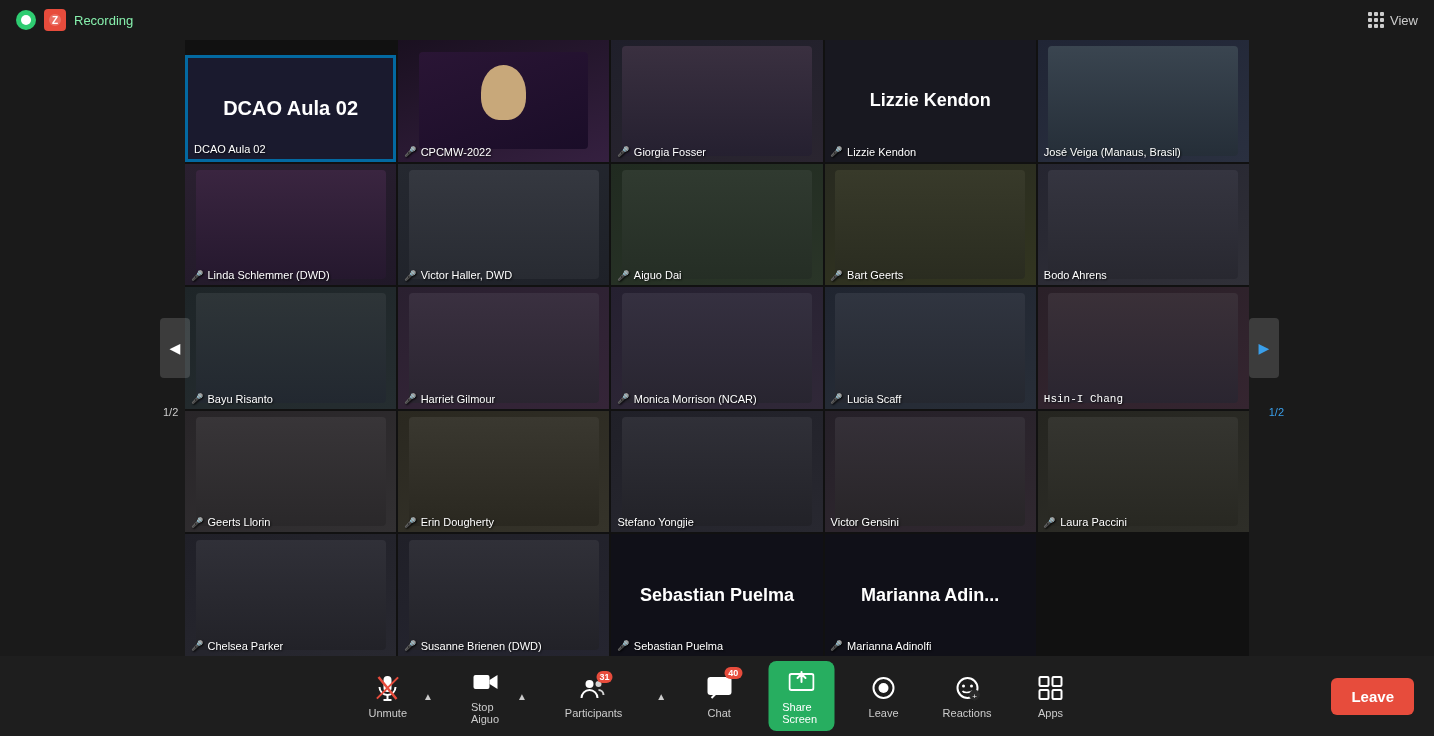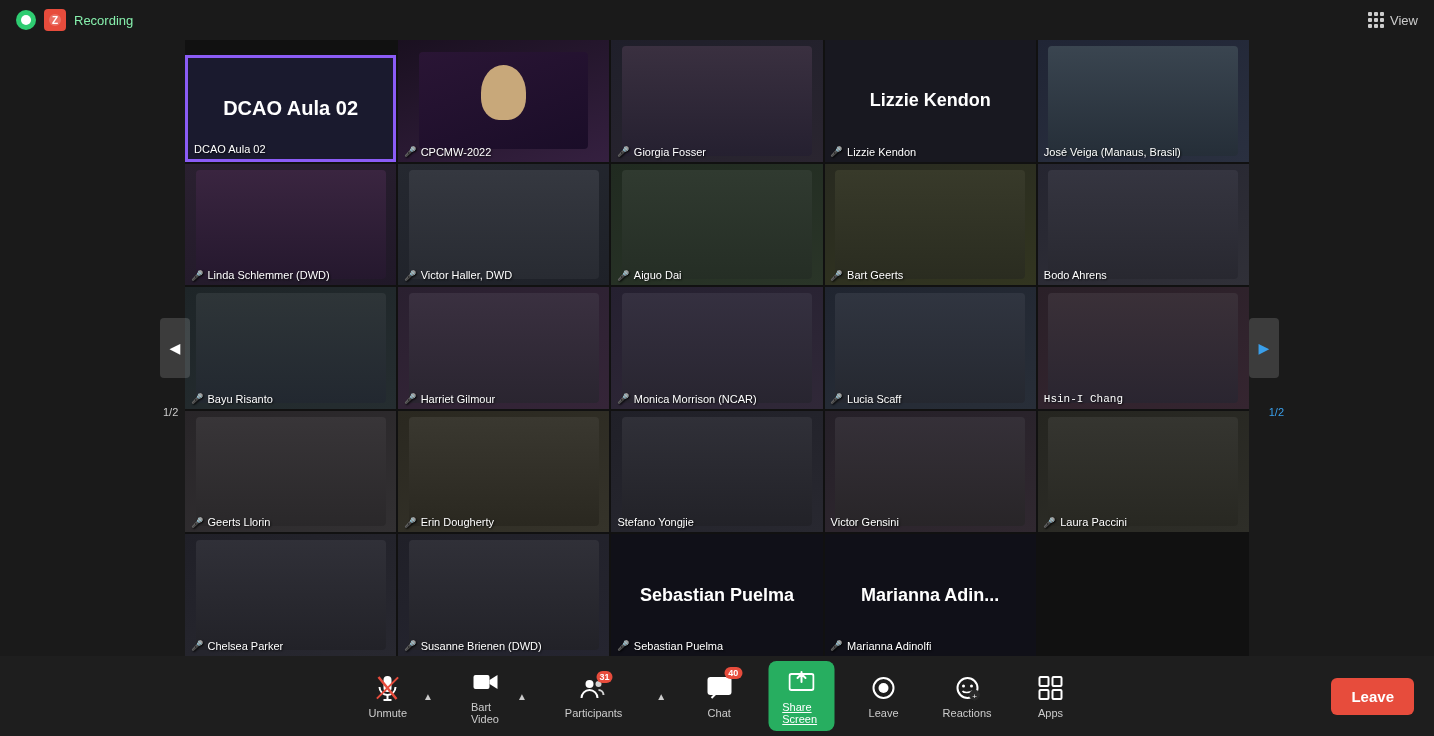--- a/index.html
+++ b/index.html
@@ -100,21 +100,21 @@
       gap: 4px;
     }
 
     .mic-icon {
       color: #e74c3c;
       font-size: 10px;
     }
 
     
     .active-speaker {
-      border: 3px solid #8b5cf6;
+      border: 3px solid #0369a1;
       margin-top: 15px;
     }
 
     
     .dcao-tile {
       background: #1a1a2e;
       display: flex;
       align-items: center;
       justify-content: center;
       flex-direction: column;
@@ -250,21 +250,20 @@
       padding: 2px 4px;
     }
 
     .share-screen-btn {
       background: #27ae60;
       border-radius: 8px;
       padding: 6px 14px;
     }
     .share-screen-btn .btn-label {
       color: #fff;
-      text-decoration: underline;
     }
 
     .leave-btn {
       background: #e74c3c;
       color: #fff;
       border: none;
       border-radius: 6px;
       padding: 10px 20px;
       font-size: 15px;
       font-weight: bold;
@@ -591,21 +590,21 @@
     </div>
 
     <div style="display:flex;align-items:center;gap:2px;">
       <div class="tool-btn">
         <div class="icon-wrap">
           <svg width="26" height="22" viewBox="0 0 26 22" fill="none">
             <rect x="1" y="4" width="16" height="14" rx="2" fill="#fff"></rect>
             <path d="M17 9l8-5v14l-8-5V9z" fill="#fff"></path>
           </svg>
         </div>
-        <span class="btn-label">Bart Video</span>
+        <span class="btn-label">Stop Aiguo</span>
       </div>
       <button class="caret-btn">▲</button>
     </div>
 
     <div style="display:flex;align-items:center;gap:20px;">
       <div class="tool-btn">
         <div class="icon-wrap">
           <svg width="28" height="24" viewBox="0 0 28 24" fill="none">
             <circle cx="10" cy="8" r="4" fill="#fff"></circle>
             <circle cx="19" cy="8" r="3" fill="#fff" opacity="0.8"></circle>

